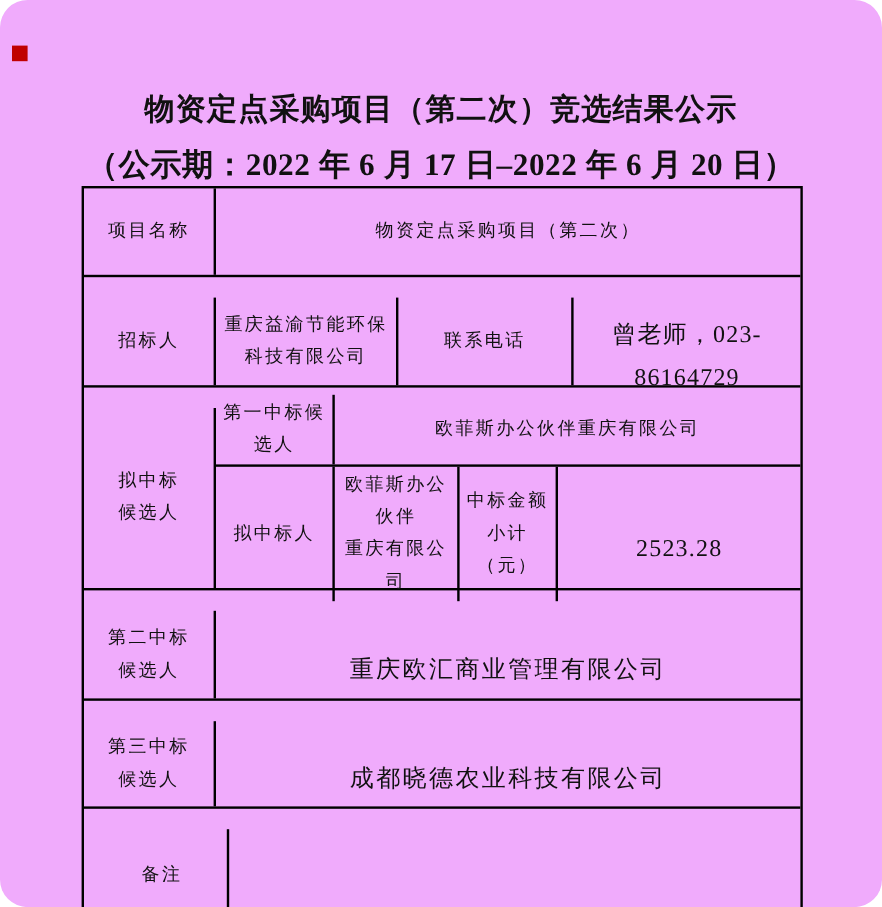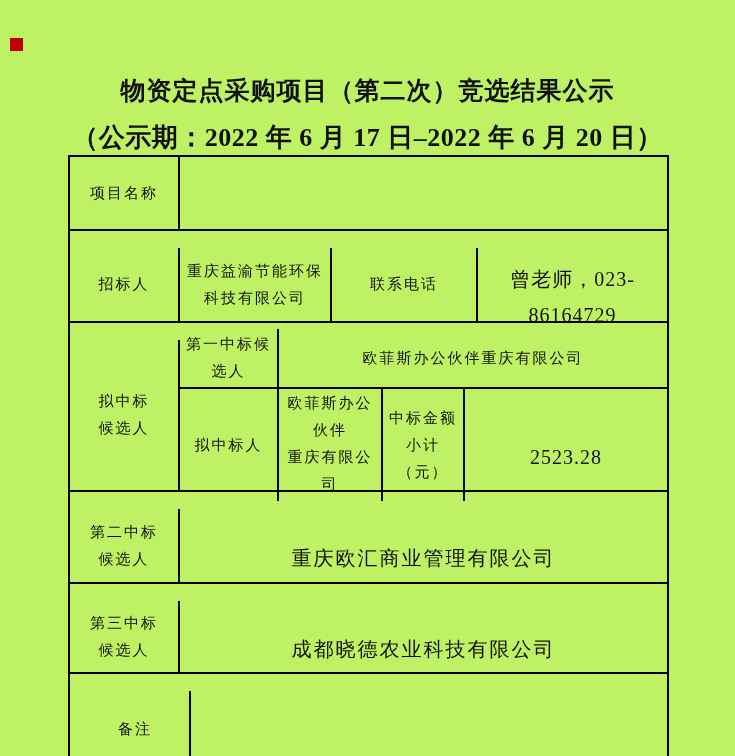--- a/index.html
+++ b/index.html
@@ -1,22 +1,23 @@
 <!DOCTYPE html>
 <html><head>
 <meta charset="utf-8">
 <style>
   html,body{margin:0;padding:0;background:#ffffff;}
   .page{
     position:relative;
     width:735px;height:756px;
-    background:#bef264;
+    background:#f0abfc;
     font-family:"Liberation Serif", serif;
     color:#111111;
     overflow:hidden;
+    border-radius:23px;
   }
   .red-marker{
     position:absolute;left:10px;top:38px;
     width:13px;height:13px;background:#c00000;
   }
   .doc-title{
     position:absolute;left:0;top:74px;width:100%;
     margin:0;text-align:center;
     font-size:25px;font-weight:bold;letter-spacing:1px;
   }
@@ -66,20 +67,21 @@
 
   <div class="red-marker"></div>
 
   <h1 class="doc-title">物资定点采购项目（第二次）竞选结果公示</h1>
   <div class="doc-subtitle">（公示期：2022 年 6 月 17 日–2022 年 6 月 20 日）</div>
 
   <div class="tbl">
 
     <div class="row h-r1">
       <div class="cell w-label">项目名称</div>
+      <div class="cell grow end">物资定点采购项目（第二次）</div>
     </div>
 
     <div class="row h-r2">
       <div class="cell w-label">招标人</div>
       <div class="cell w-company">重庆益渝节能环保
 科技有限公司</div>
       <div class="cell w-contact">联系电话</div>
       <div class="cell grow end fs16 num">曾老师，023-86164729</div>
     </div>
 

